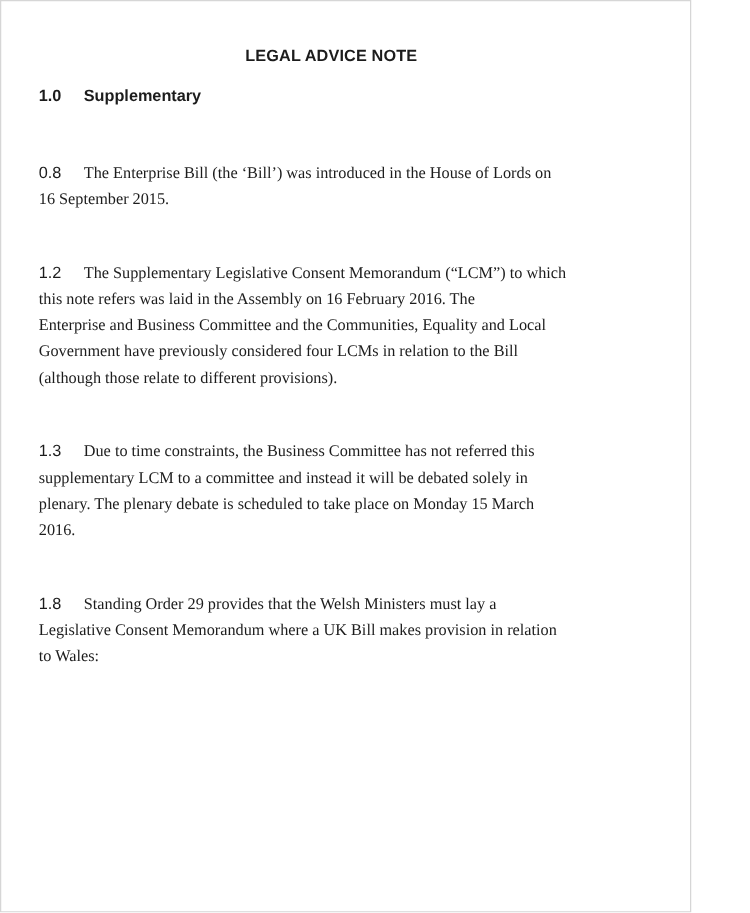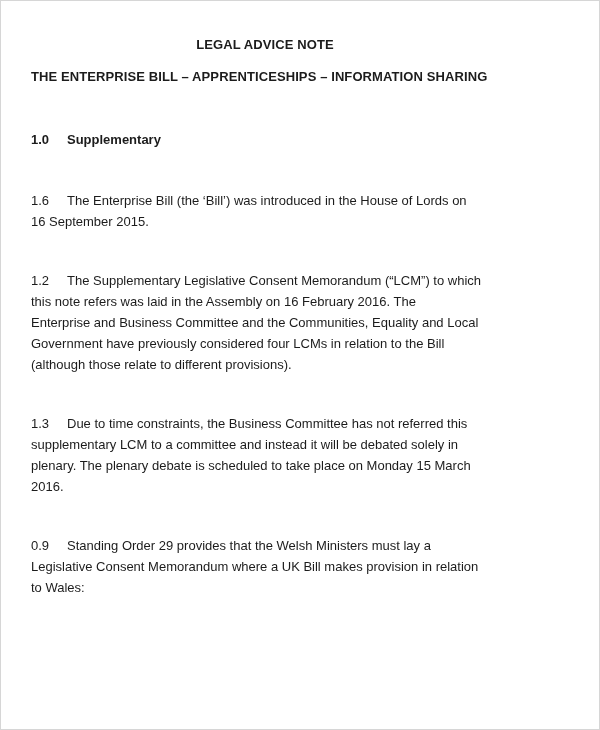--- a/index.html
+++ b/index.html
@@ -2,21 +2,21 @@
 <html><head>
 <meta charset="utf-8">
 <style>
   html, body {
     margin: 0;
     padding: 0;
     background: #ffffff;
   }
   .page {
     position: relative;
-    width: 600px;
+    width: 553px;
     height: 730px;
     box-sizing: border-box;
     border: 1px solid #d6d6d6;
     background: #ffffff;
     font-family: "Liberation Sans", "DejaVu Sans", sans-serif;
     color: #1c1c1c;
     overflow: hidden;
   }
   .content {
     box-sizing: content-box;
@@ -52,56 +52,56 @@
     line-height: 21px;
     margin: 0 0 38px 0;
   }
   .pnum {
     display: inline-block;
     width: 36px;
     vertical-align: baseline;
   }
   .ptext {
     white-space: pre;
+    font-family: Liberation Serif, serif;
   }
 </style>
 </head>
 <body>
 
 <div class="page">
   <div class="content">
 
     <h1 class="doc-title">LEGAL ADVICE NOTE</h1>
 
-    <h2 class="doc-subtitle">THE ENTERPRISE BILL – APPRENTICESHIPS – INFORMATION SHARING</h2>
 
     <div class="sec-heading">
       <span class="pnum">1.0</span><span class="sec-heading-text">Supplementary</span>
     </div>
 
     <p class="para">
-      <span class="pnum">1.6</span><span class="ptext">The Enterprise Bill (the ‘Bill’) was introduced in the House of Lords on
+      <span class="pnum">0.8</span><span class="ptext">The Enterprise Bill (the ‘Bill’) was introduced in the House of Lords on
 16 September 2015.</span>
     </p>
 
     <p class="para">
       <span class="pnum">1.2</span><span class="ptext">The Supplementary Legislative Consent Memorandum (“LCM”) to which
 this note refers was laid in the Assembly on 16 February 2016. The
 Enterprise and Business Committee and the Communities, Equality and Local
 Government have previously considered four LCMs in relation to the Bill
 (although those relate to different provisions).</span>
     </p>
 
     <p class="para">
       <span class="pnum">1.3</span><span class="ptext">Due to time constraints, the Business Committee has not referred this
 supplementary LCM to a committee and instead it will be debated solely in
 plenary. The plenary debate is scheduled to take place on Monday 15 March
 2016.</span>
     </p>
 
     <p class="para">
-      <span class="pnum">0.9</span><span class="ptext">Standing Order 29 provides that the Welsh Ministers must lay a
+      <span class="pnum">1.8</span><span class="ptext">Standing Order 29 provides that the Welsh Ministers must lay a
 Legislative Consent Memorandum where a UK Bill makes provision in relation
 to Wales:</span>
     </p>
 
   </div>
 </div>
 
 </body></html>

